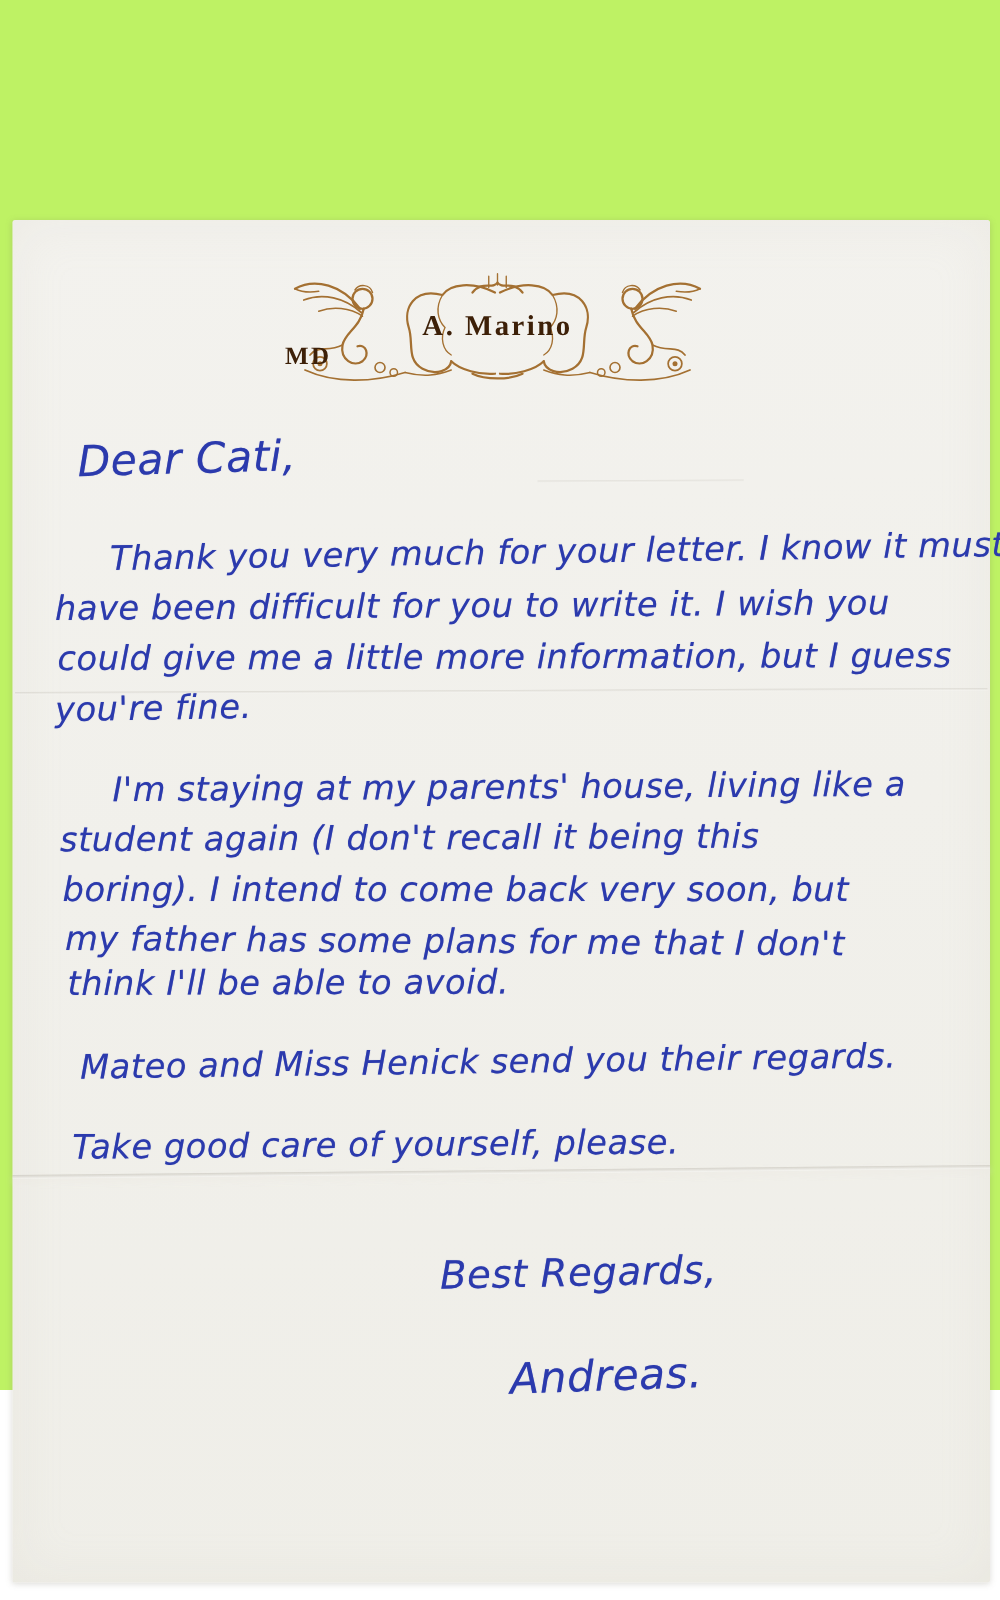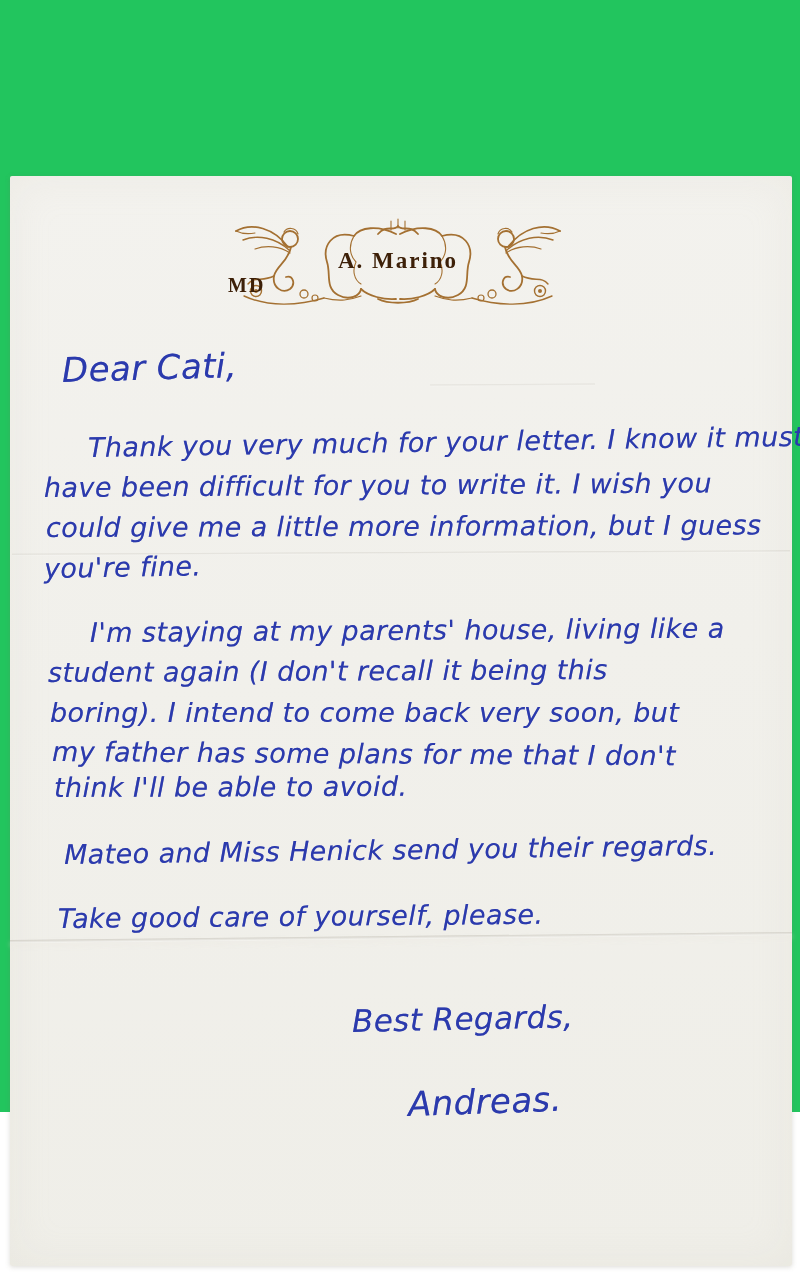--- a/index.html
+++ b/index.html
@@ -8,21 +8,21 @@
     width: 800px;
     height: 1280px;
     background: #ffffff;
     overflow: hidden;
     font-family: "DejaVu Sans", sans-serif;
   }
   .stage {
     position: relative;
     width: 800px;
     height: 1112px;
-    background: #22c55e;
+    background: #bef264;
   }
   
   .paper {
     position: absolute;
     left: 10px;
     top: 176px;
     width: 782px;
     height: 1090px;
     background: linear-gradient(175deg, #f3f2ee 0%, #f1f0eb 45%, #efeee8 100%);
     border-radius: 2px;

